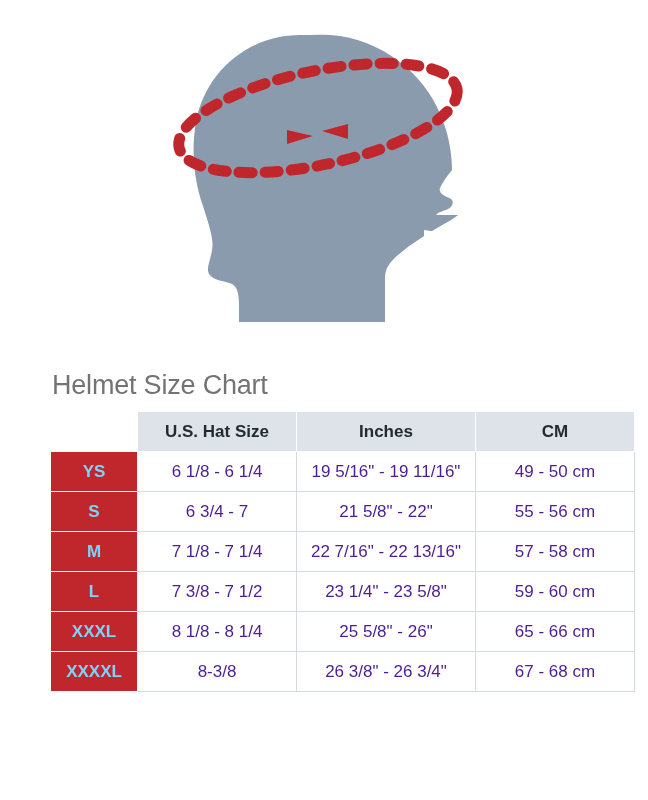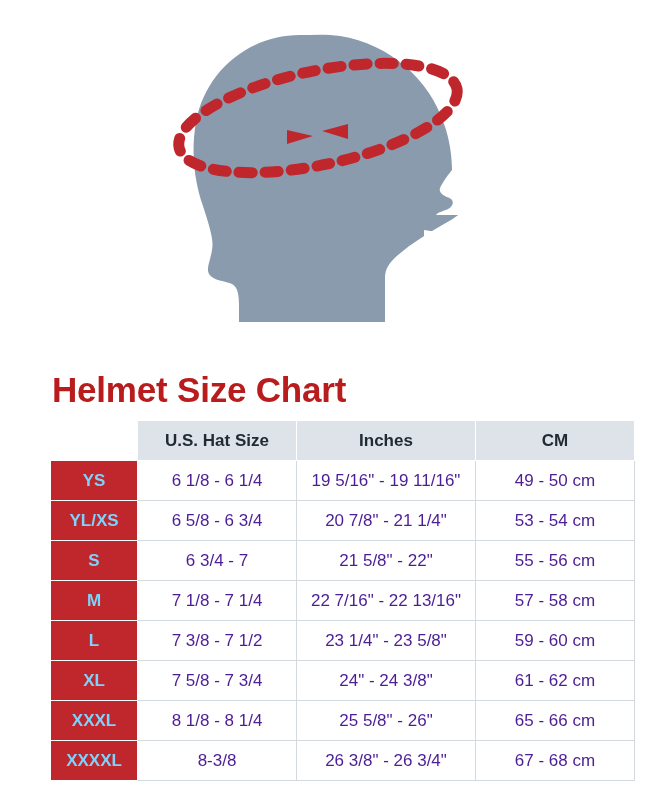--- a/index.html
+++ b/index.html
@@ -28,23 +28,23 @@
     height: 370px;
   }
   .head-svg {
     position: absolute;
     left: 0;
     top: 0;
   }
 
   
   .chart-title {
-    font-size: 35px;
-    font-weight: bold;
-    color: #b91c1c;
+    font-size: 27px;
+    font-weight: normal;
+    color: #737373;
     margin: 0 0 10px 52px;
     letter-spacing: -0.2px;
     font-family: "Liberation Sans", sans-serif;
   }
 
   
   .table-wrap {
     margin: 0 auto;
     width: 548px;
   }
@@ -141,48 +141,36 @@
         </tr>
       </thead>
       <tbody>
         <tr>
           <td class="size-cell">YS</td>
           <td class="val-cell">6 1/8 - 6 1/4</td>
           <td class="val-cell">19 5/16" - 19 11/16"</td>
           <td class="val-cell">49 - 50 cm</td>
         </tr>
         <tr>
-          <td class="size-cell">YL/XS</td>
-          <td class="val-cell">6 5/8 - 6 3/4</td>
-          <td class="val-cell">20 7/8" - 21 1/4"</td>
-          <td class="val-cell">53 - 54 cm</td>
-        </tr>
-        <tr>
           <td class="size-cell">S</td>
           <td class="val-cell">6 3/4 - 7</td>
           <td class="val-cell">21 5/8" - 22"</td>
           <td class="val-cell">55 - 56 cm</td>
         </tr>
         <tr>
           <td class="size-cell">M</td>
           <td class="val-cell">7 1/8 - 7 1/4</td>
           <td class="val-cell">22 7/16" - 22 13/16"</td>
           <td class="val-cell">57 - 58 cm</td>
         </tr>
         <tr>
           <td class="size-cell">L</td>
           <td class="val-cell">7 3/8 - 7 1/2</td>
           <td class="val-cell">23 1/4" - 23 5/8"</td>
           <td class="val-cell">59 - 60 cm</td>
-        </tr>
-        <tr>
-          <td class="size-cell">XL</td>
-          <td class="val-cell">7 5/8 - 7 3/4</td>
-          <td class="val-cell">24" - 24 3/8"</td>
-          <td class="val-cell">61 - 62 cm</td>
         </tr>
         <tr>
           <td class="size-cell">XXXL</td>
           <td class="val-cell">8 1/8 - 8 1/4</td>
           <td class="val-cell">25 5/8" - 26"</td>
           <td class="val-cell">65 - 66 cm</td>
         </tr>
         <tr>
           <td class="size-cell">XXXXL</td>
           <td class="val-cell">8-3/8</td>

